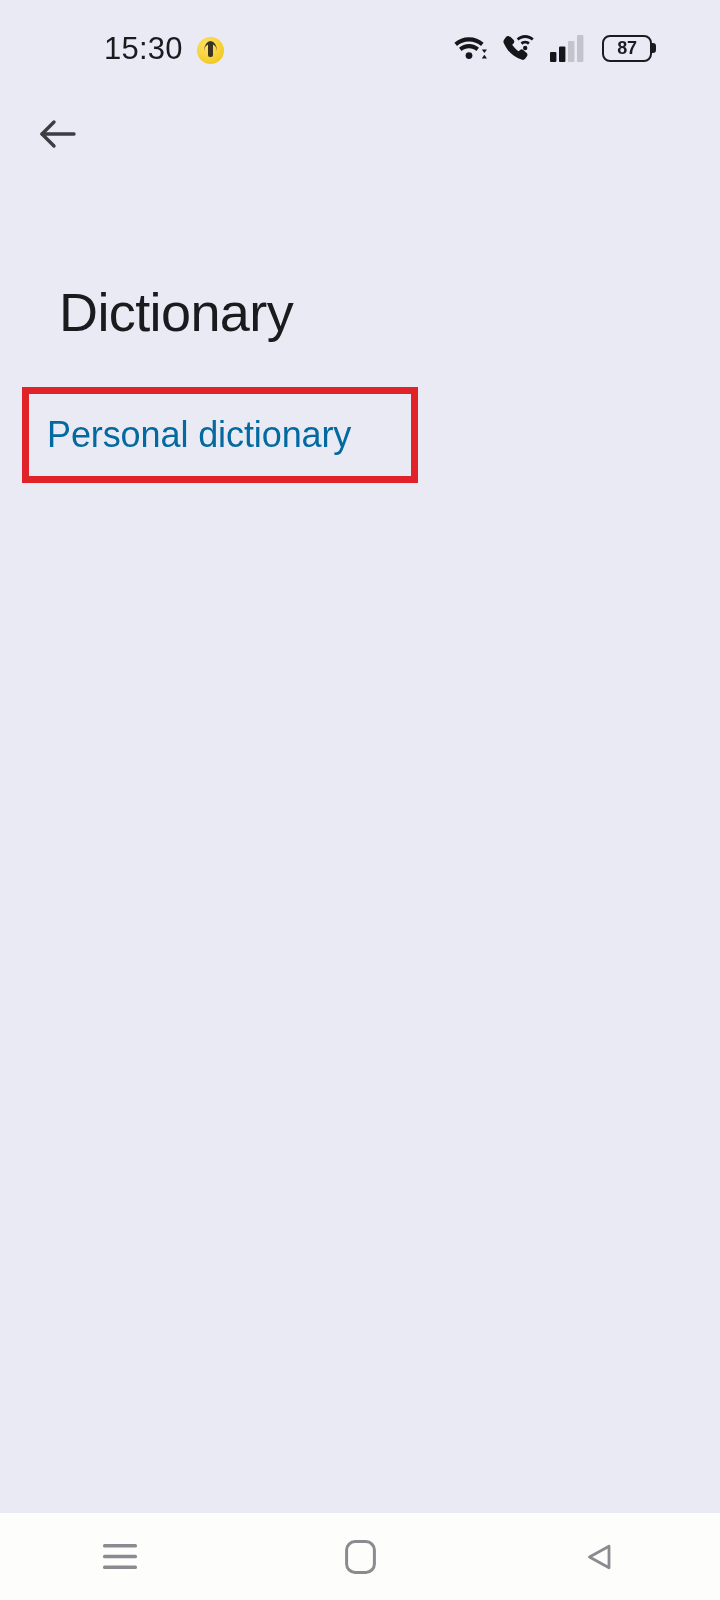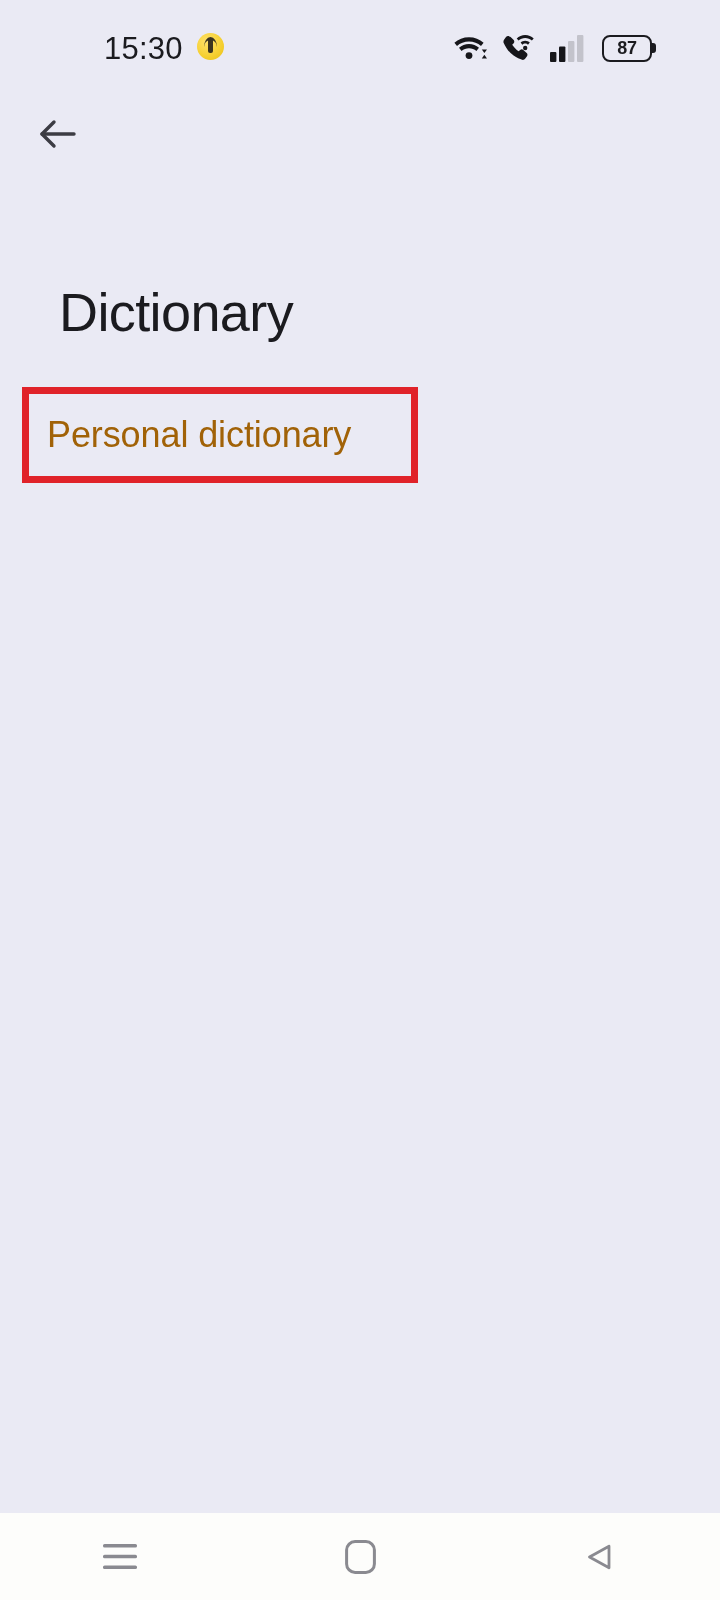--- a/index.html
+++ b/index.html
@@ -26,21 +26,21 @@
     width: 720px;
     height: 96px;
     display: flex;
     align-items: center;
     justify-content: space-between;
     padding: 0 30px 0 0;
   }
 
   .status-left {
     display: flex;
-    align-items: flex-start;
+    align-items: flex-end;
     gap: 14px;
     padding-left: 104px;
   }
 
   .status-clock {
     font-size: 31px;
     font-weight: 500;
     color: #1b1b1f;
     letter-spacing: 0.2px;
     line-height: 1;
@@ -156,21 +156,21 @@
     height: 96px;
     display: flex;
     align-items: center;
     padding-left: 47px;
     position: relative;
   }
 
   .list-item-label {
     font-size: 36px;
     font-weight: 400;
-    color: #a16207;
+    color: #0369a1;
     letter-spacing: -0.1px;
     line-height: 1.2;
   }
 
   
   .annotation-box {
     position: absolute;
     left: 22px;
     top: 387px;
     width: 396px;

